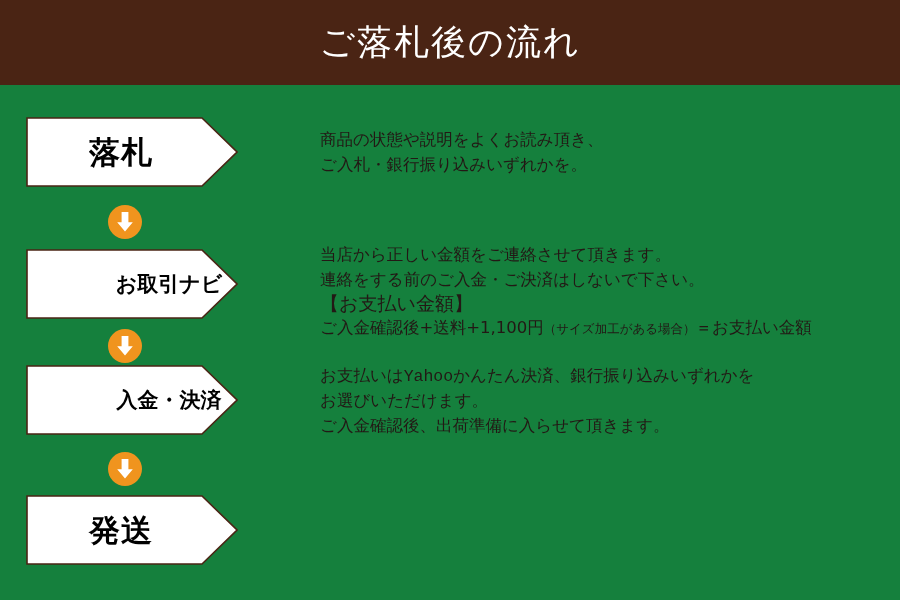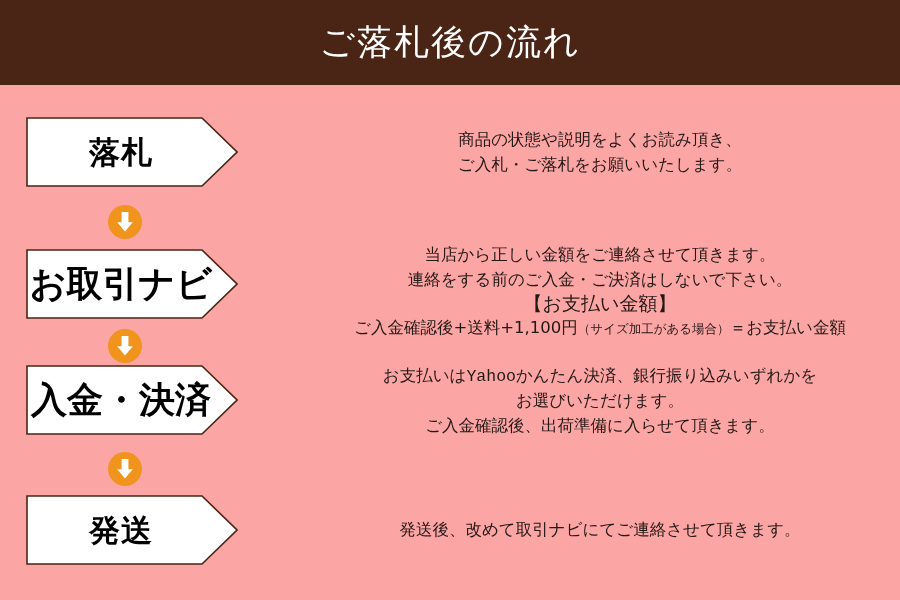--- a/index.html
+++ b/index.html
@@ -10,21 +10,21 @@
     width: 900px;
     height: 600px;
     background: #ffffff;
     font-family: "Liberation Sans", "DejaVu Sans", sans-serif;
     overflow: hidden;
   }
   .page {
     position: relative;
     width: 900px;
     height: 600px;
-    background: #fca5a5;
+    background: #15803d;
   }
 
   
   .header {
     position: absolute;
     left: 0;
     top: 0;
     width: 900px;
     height: 85px;
     background: #4a2414;
@@ -80,38 +80,38 @@
     justify-content: center;
     color: #000000;
     font-size: 31px;
     font-weight: 700;
     letter-spacing: 1px;
     line-height: 1;
     font-family: "DejaVu Sans", "Liberation Sans", sans-serif;
     white-space: nowrap;
   }
   .chevron-label.wide {
-    font-size: 36px;
+    font-size: 21px;
     letter-spacing: 0px;
+    margin-left: 48px;
   }
 
   
   .desc {
     position: absolute;
     left: 320px;
     width: 560px;
     color: #231815;
     font-size: 16.5px;
     line-height: 25px;
     font-family: "DejaVu Sans", "Liberation Sans", sans-serif;
     white-space: nowrap;
   }
   .desc .line {
     display: block;
-    text-align: center;
   }
   .desc .small {
     font-size: 19px;
     line-height: 23px;
   }
   .desc .tiny {
     font-size: 12.5px;
   }
 
   
@@ -136,21 +136,21 @@
 
     <div class="step-row" style="top:32px;height:70px;">
       <div class="chevron">
         <svg width="212" height="70" viewBox="0 0 212 70">
           <path d="M1 1 L176 1 L211 35 L176 69 L1 69 Z" fill="#ffffff" stroke="#4a2515" stroke-width="1.6" stroke-linejoin="miter"></path>
         </svg>
         <div class="chevron-label">落札</div>
       </div>
       <div class="desc" style="top:10px;">
         <span class="line">商品の状態や説明をよくお読み頂き、</span>
-        <span class="line">ご入札・ご落札をお願いいたします。</span>
+        <span class="line">ご入札・銀行振り込みいずれかを。</span>
       </div>
     </div>
 
     <div class="connector" style="top:120px;">
       <svg width="34" height="34" viewBox="0 0 34 34">
         <circle cx="17" cy="17" r="17" fill="#f0941e"></circle>
         <path d="M17 7 L17 20.5 M17 25.5 L9.5 16.5 M17 25.5 L24.5 16.5 M17 25.5 L17 20.5" fill="none" stroke="#ffffff" stroke-width="0"></path>
         <path d="M13.6 7 L20.4 7 L20.4 17.2 L24.8 17.2 L17 26.4 L9.2 17.2 L13.6 17.2 Z" fill="#ffffff"></path>
       </svg>
     </div>
@@ -198,19 +198,16 @@
       </svg>
     </div>
 
     <div class="step-row" style="top:410px;height:70px;">
       <div class="chevron">
         <svg width="212" height="70" viewBox="0 0 212 70">
           <path d="M1 1 L176 1 L211 35 L176 69 L1 69 Z" fill="#ffffff" stroke="#4a2515" stroke-width="1.6" stroke-linejoin="miter"></path>
         </svg>
         <div class="chevron-label">発送</div>
       </div>
-      <div class="desc" style="top:22px;">
-        <span class="line">発送後、改めて取引ナビにてご連絡させて頂きます。</span>
-      </div>
     </div>
 
   </div>
 </div>
 
 </body></html>

